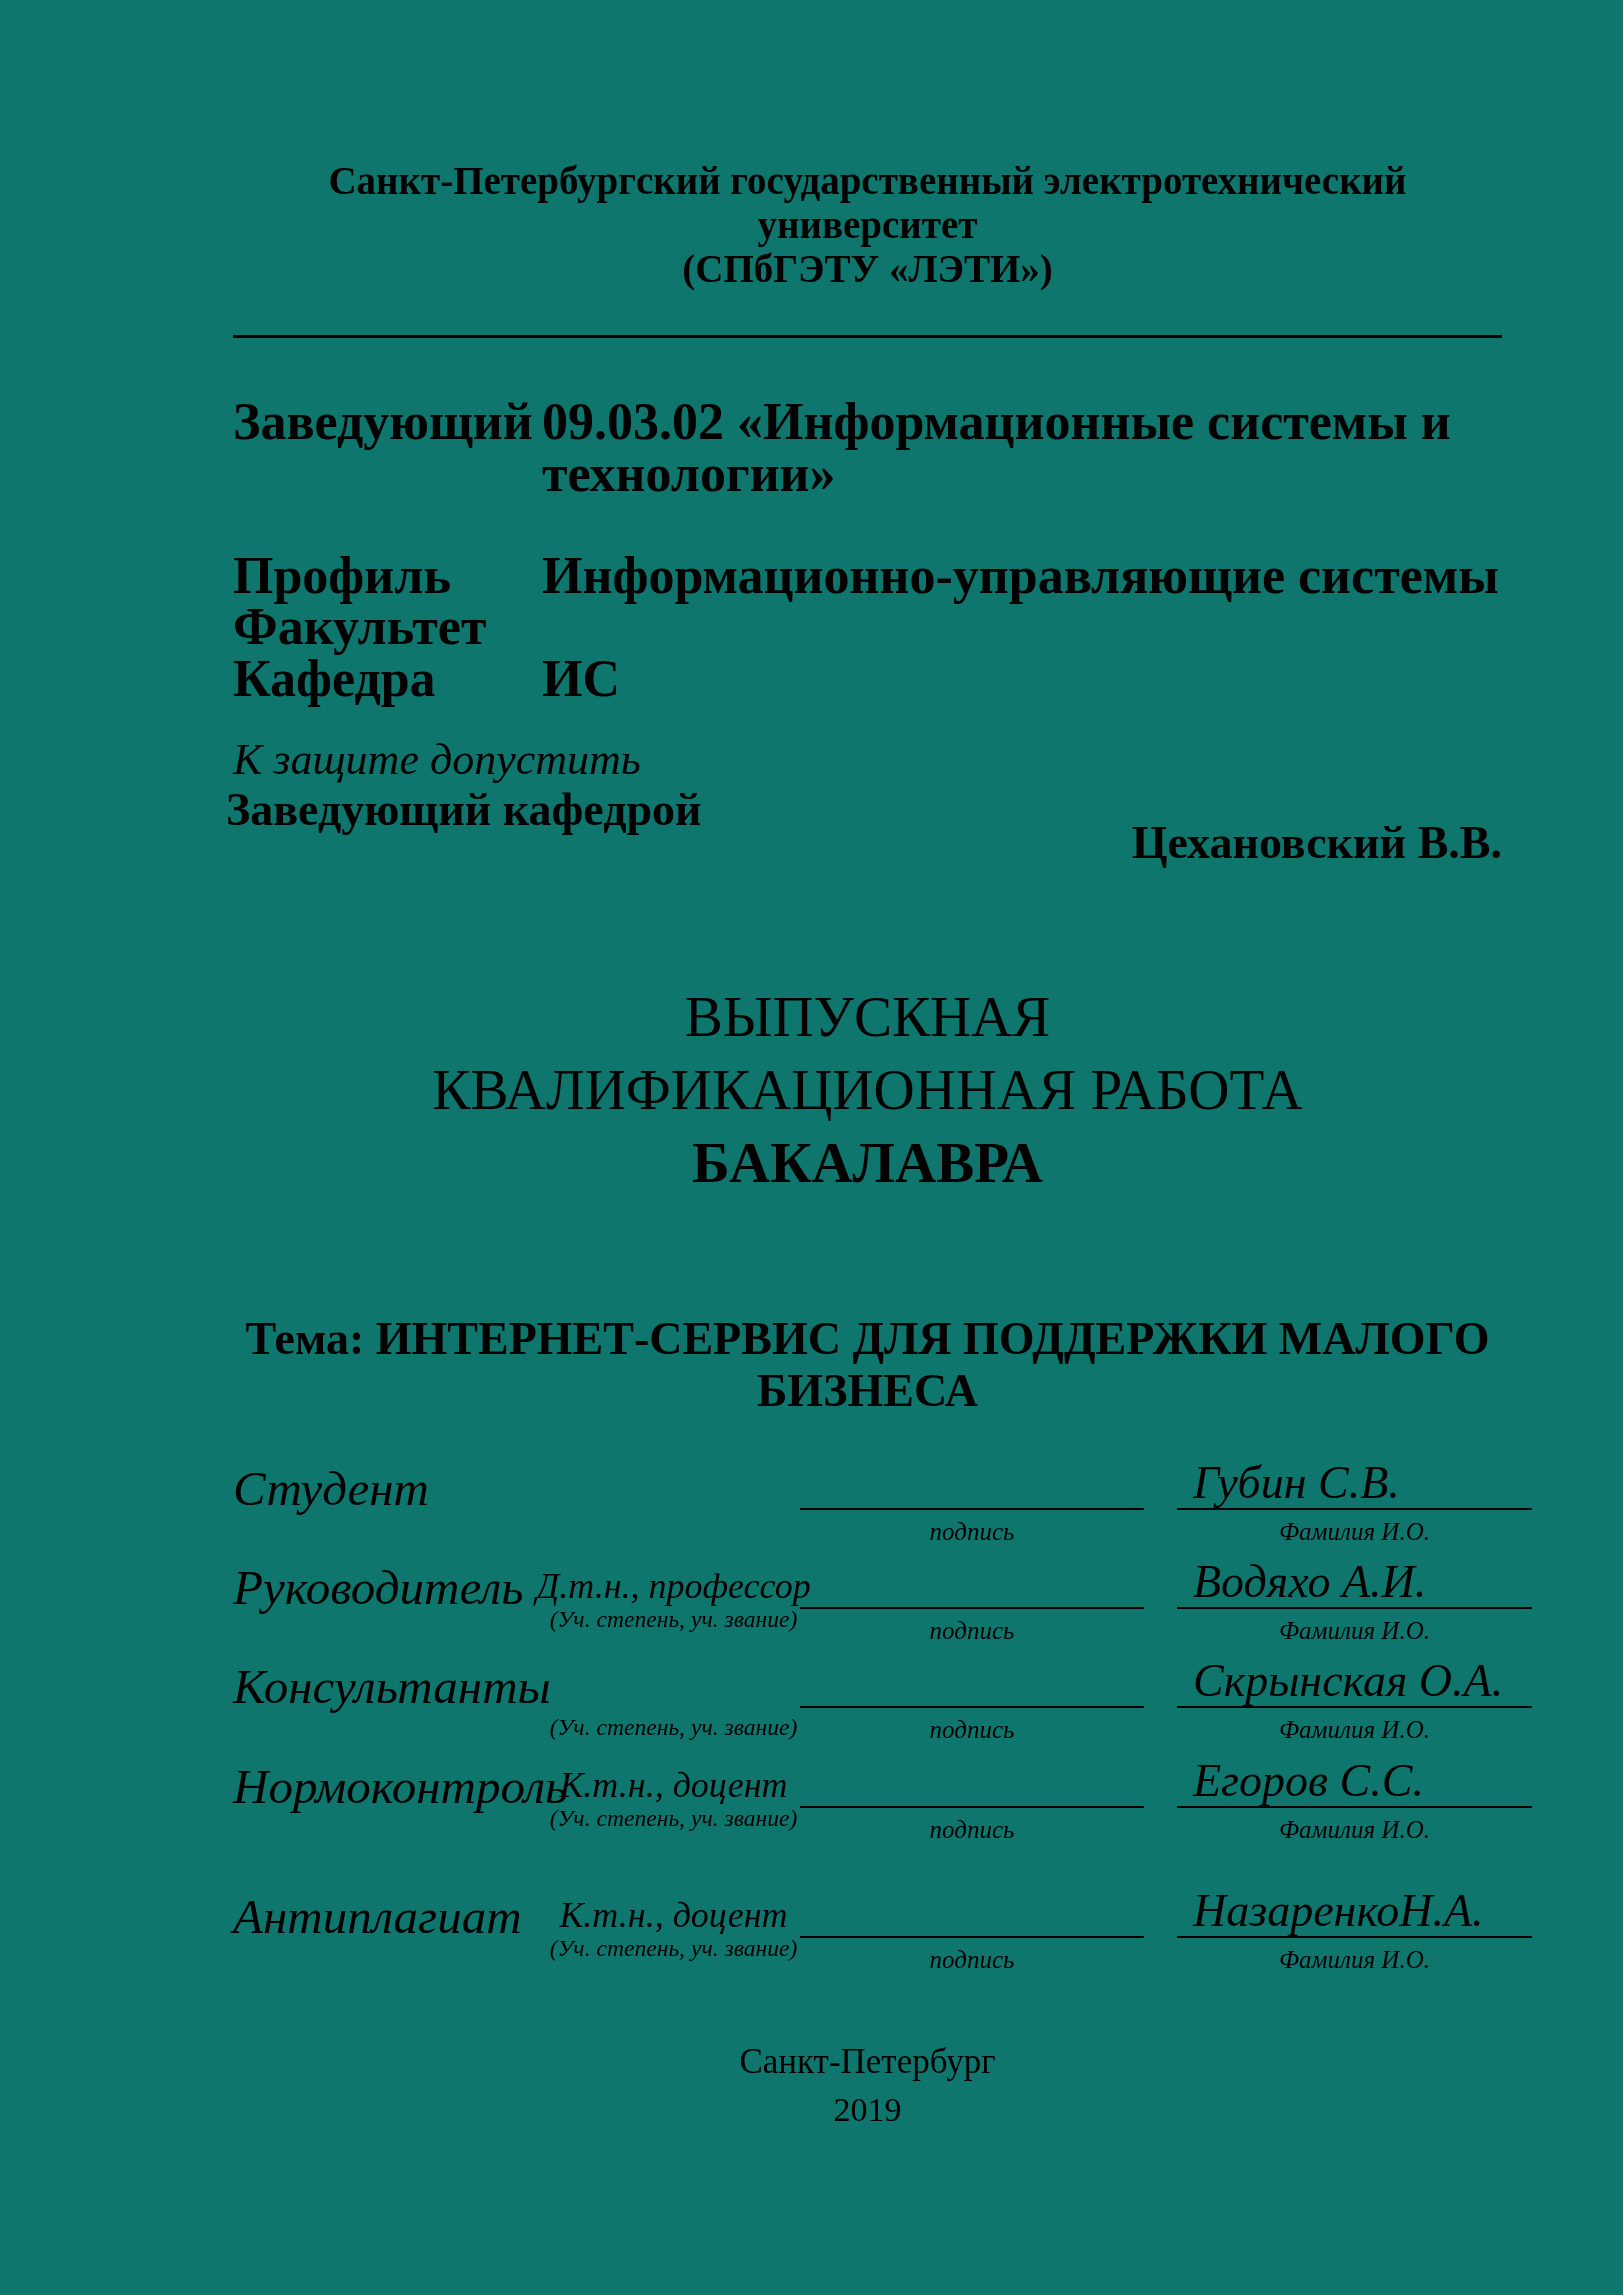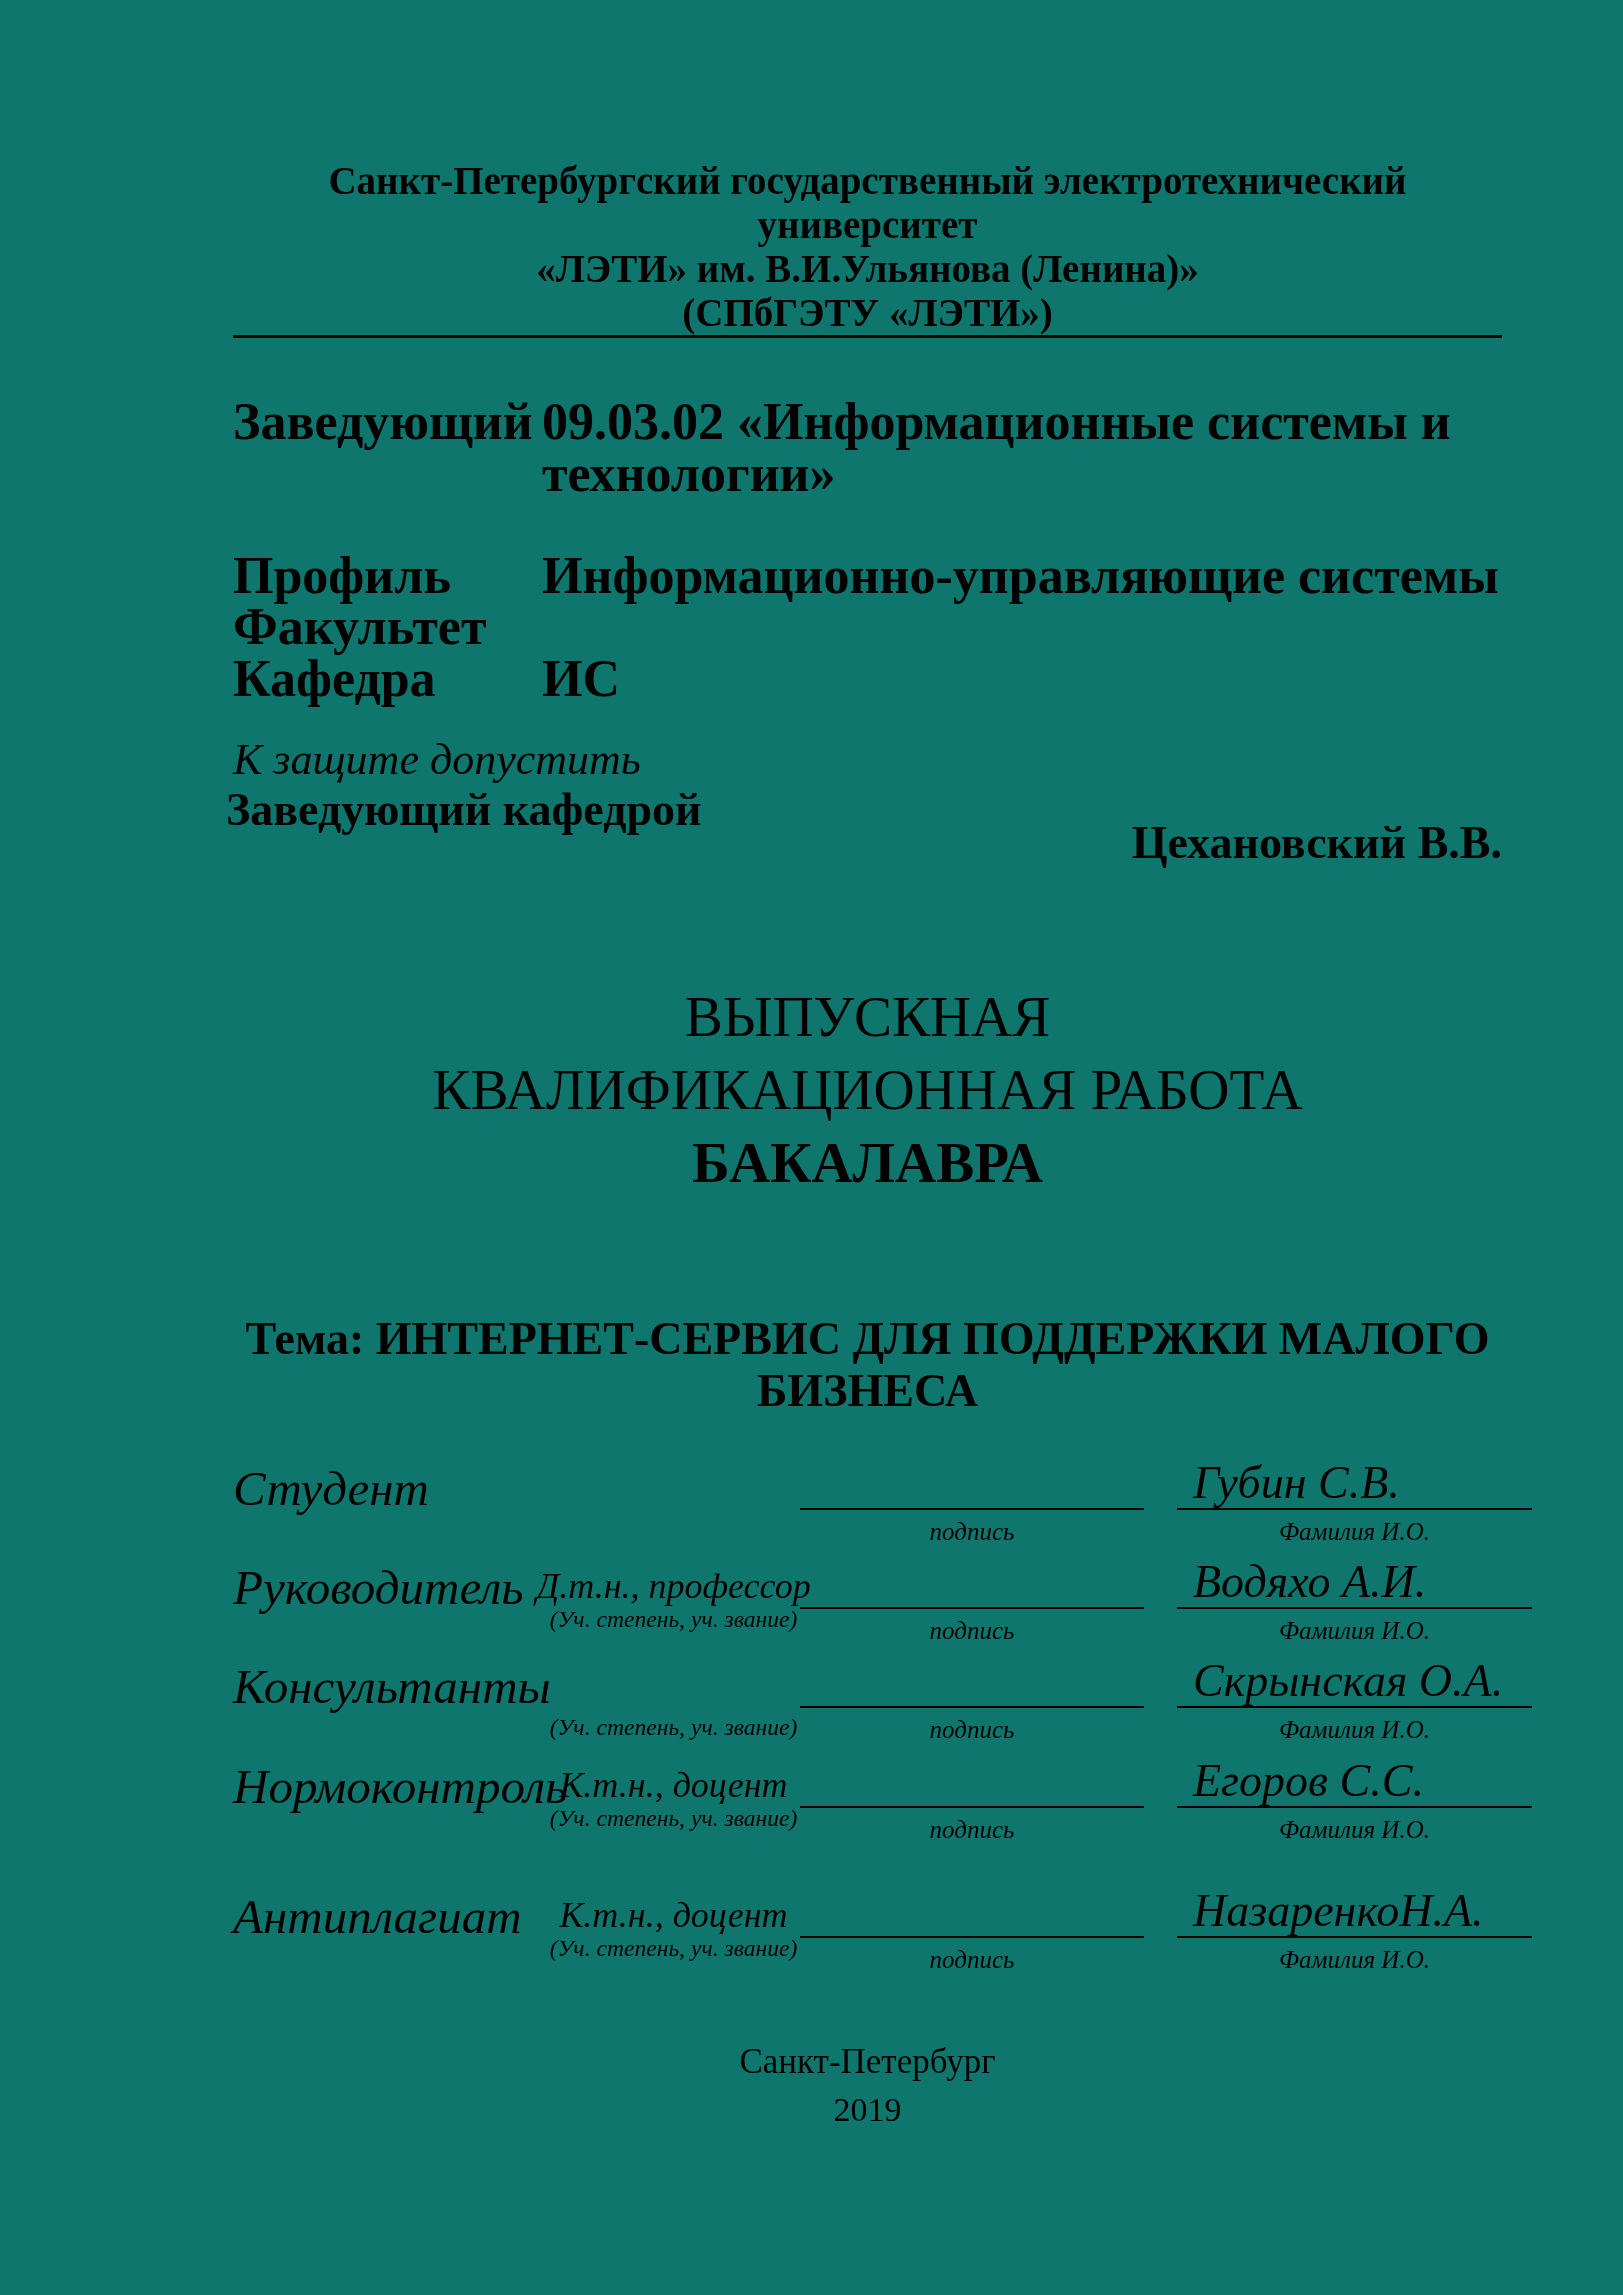--- a/index.html
+++ b/index.html
@@ -47,21 +47,20 @@
   .footer-city { top: 2040px; font-size: 35px; line-height: 44px; }
   .footer-year { top: 2088px; font-size: 34px; line-height: 44px; }
 </style>
 </head>
 <body>
 
 <div class="page">
 
   <div class="abs content-w center uni-header">
     <div>Санкт-Петербургский государственный электротехнический университет</div>
-    <div>«ЛЭТИ» им. В.И.Ульянова (Ленина)»</div>
     <div>(СПбГЭТУ «ЛЭТИ»)</div>
   </div>
 
   <div class="abs content-w rule"></div>
 
   <div class="abs fld-label" style="top:396px">Заведующий</div>
   <div class="abs fld-value" style="top:396px">09.03.02 «Информационные системы и технологии»</div>
 
   <div class="abs fld-label" style="top:550px">Профиль</div>
   <div class="abs fld-value" style="top:550px">Информационно-управляющие системы</div>

